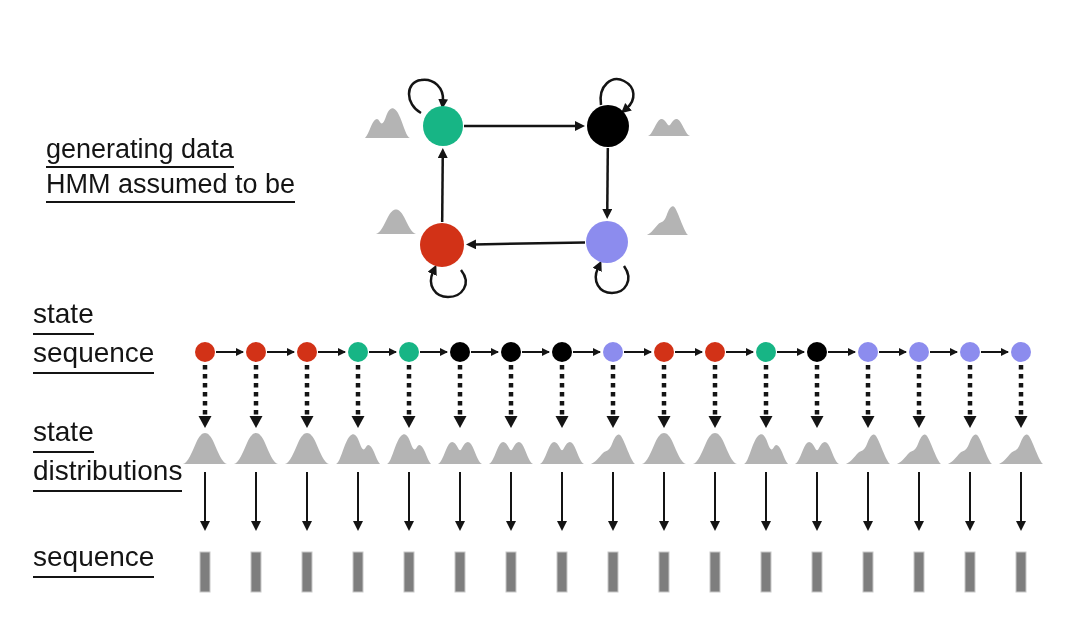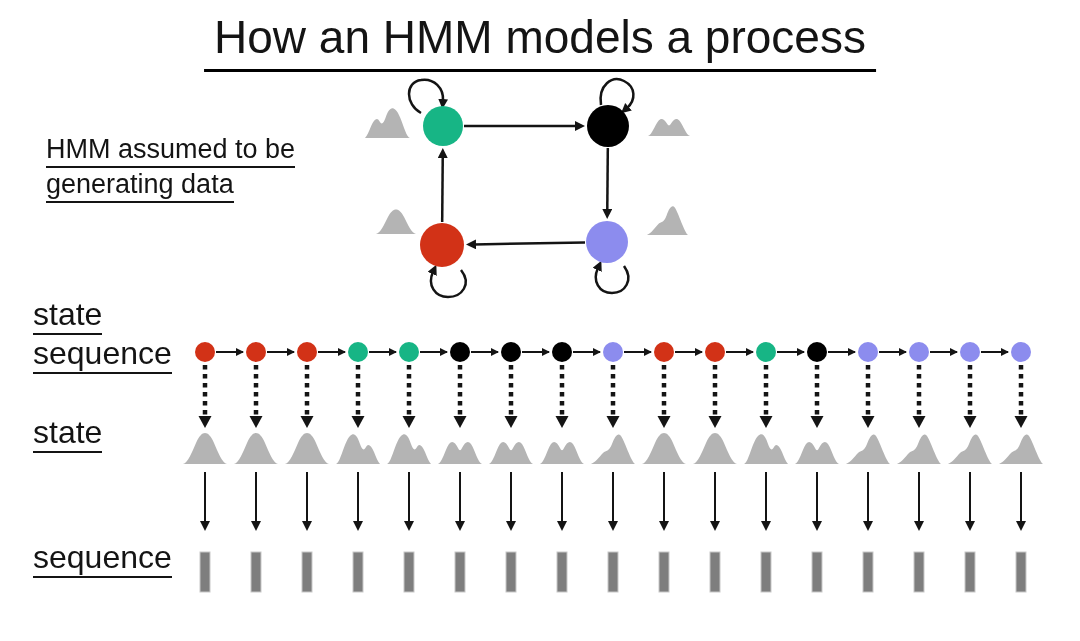--- a/index.html
+++ b/index.html
@@ -31,47 +31,47 @@
   .note .line, .rowlabel .line{display:block;}
   .u{
     display:inline-block;
     border-bottom:2px solid #141414;
     padding-bottom:1px;
     white-space:nowrap;
   }
   .rowlabel{
     position:absolute;
     left:33px;
-    font-size:32px;
+    font-size:28px;
     line-height:36px;
   }
   #lbl-state-seq{top:296px;}
   #lbl-state-dist{top:414px;}
   #lbl-obs-seq{top:539px;}
   #gfx{position:absolute;left:0;top:0;}
 </style>
 </head>
 <body>
 
 <div class="slide">
 
-  <h1 class="title">How an HMM models a process</h1>
 
   <div class="note">
+    <span class="line"><span class="u">generating data</span></span>
     <span class="line"><span class="u">HMM assumed to be</span></span>
-    <span class="line"><span class="u">generating data</span></span>
   </div>
 
   <div class="rowlabel" id="lbl-state-seq">
     <span class="line"><span class="u">state</span></span>
     <span class="line"><span class="u">sequence</span></span>
   </div>
 
   <div class="rowlabel" id="lbl-state-dist">
     <span class="line"><span class="u">state</span></span>
+    <span class="line"><span class="u">distributions</span></span>
   </div>
 
   <div class="rowlabel" id="lbl-obs-seq">
     <span class="line"><span class="u">sequence</span></span>
   </div>
 
   <svg id="gfx" width="1080" height="641" viewBox="0 0 1080 641">
       <defs>
         <marker id="ah-s" markerWidth="12" markerHeight="10" refX="7" refY="4" orient="auto" markerUnits="userSpaceOnUse">
           <path d="M0,0 L8,4 L0,8 Z" fill="#141414"></path>

